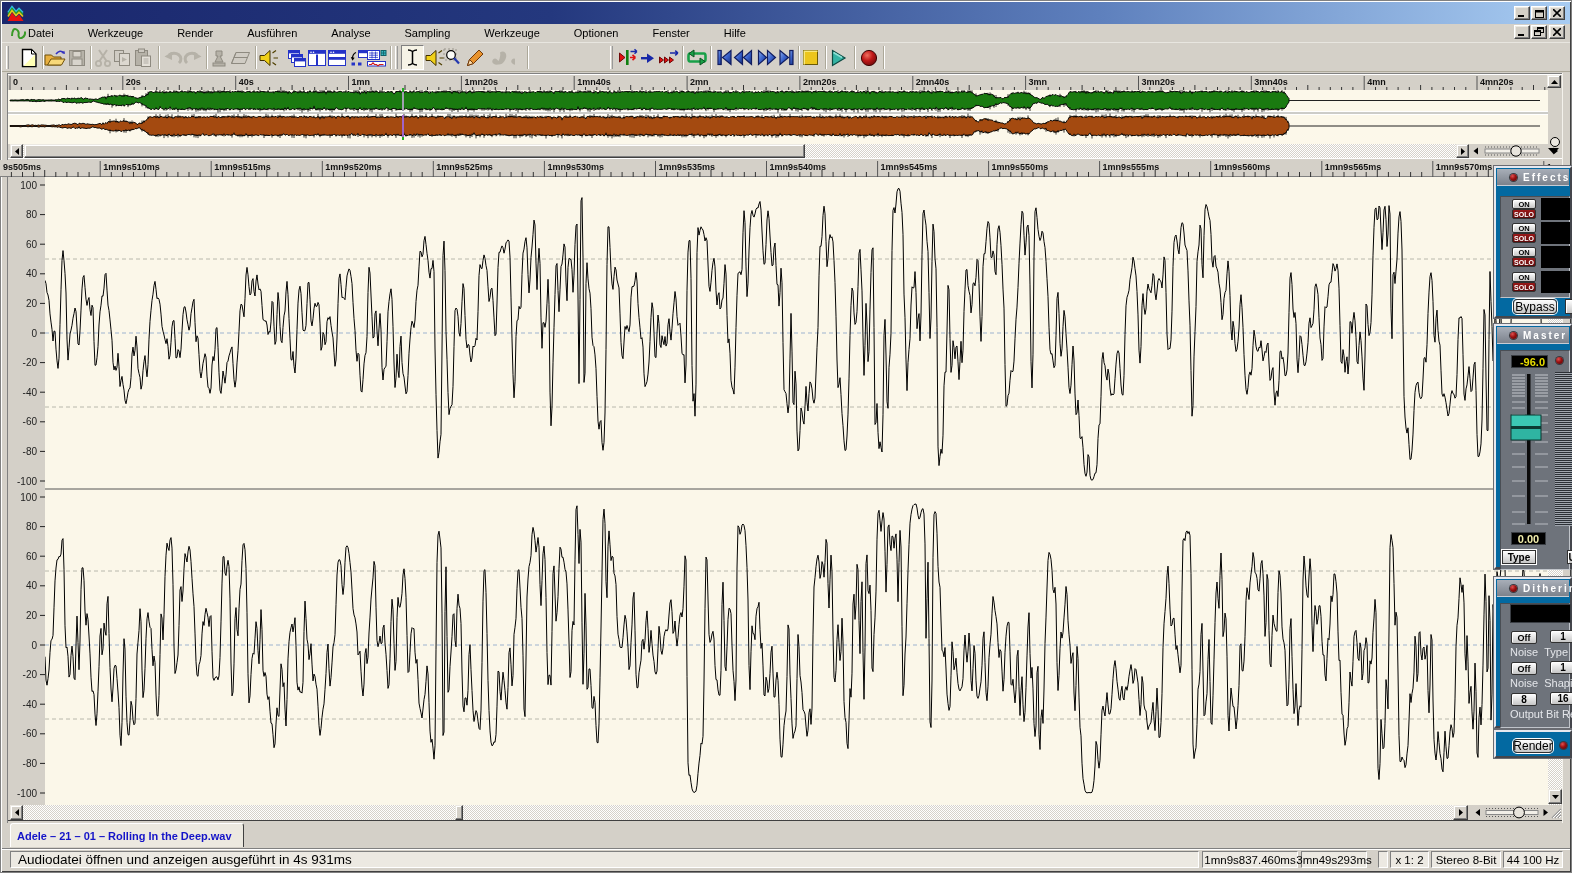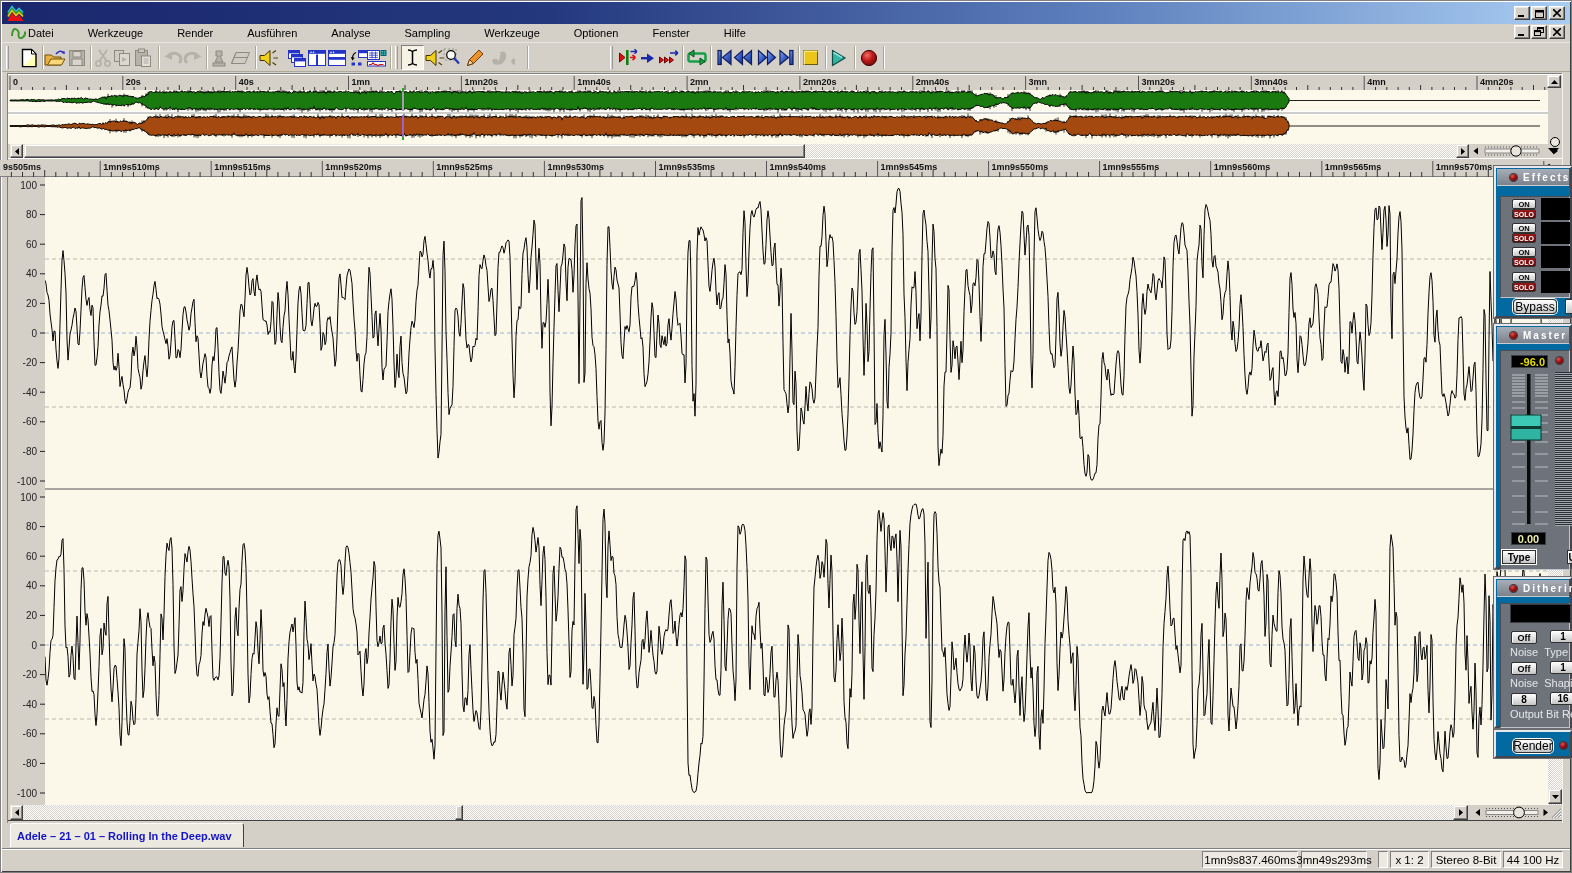--- a/index.html
+++ b/index.html
@@ -849,20 +849,21 @@
       </svg>
     </div>
   </div>
 <div class="abs" style="left:8px;top:820px;width:1554px;height:3px;background:#d4d0c8;border-top:1px solid #404040"></div>
 <div class="abs" id="tabrow">
   <div id="tab">
       <span>Adele – 21 – 01 – Rolling In the Deep.wav</span>
     </div>
 </div>
 <div class="abs" id="statusbar">
+    <div class="scell" style="left:8px;width:1189px;justify-content:flex-start;padding-left:7px;font-size:13.5px">Audiodatei öffnen und anzeigen ausgeführt in 4s 931ms</div>
     <div class="scell" style="left:1200px;width:96px">1mn9s837.460ms</div>
     <div class="scell" style="left:1299px;width:66px">3mn49s293ms</div>
     <div class="scell" style="left:1376px;width:10px"></div>
     <div class="scell" style="left:1388px;width:39px">x 1: 2</div>
     <div class="scell" style="left:1429px;width:70px">Stereo 8-Bit</div>
     <div class="scell" style="left:1501px;width:60px">44 100 Hz</div>
   </div>
 <div class="panel" style="top:166px;height:152px">
     <div class="ptitle">
       <span class="led"></span>

